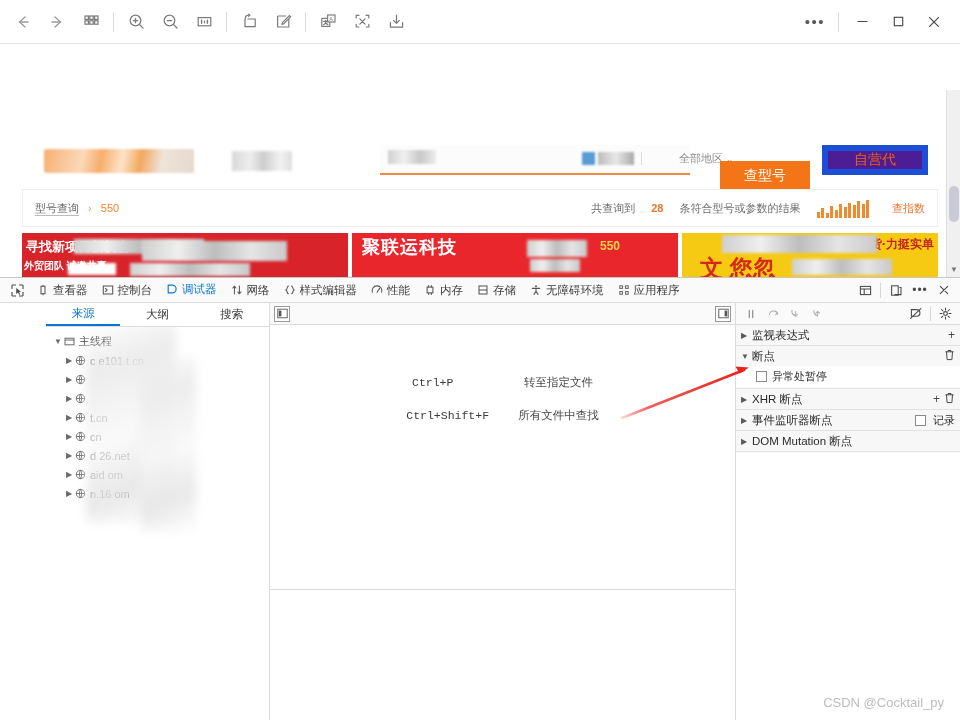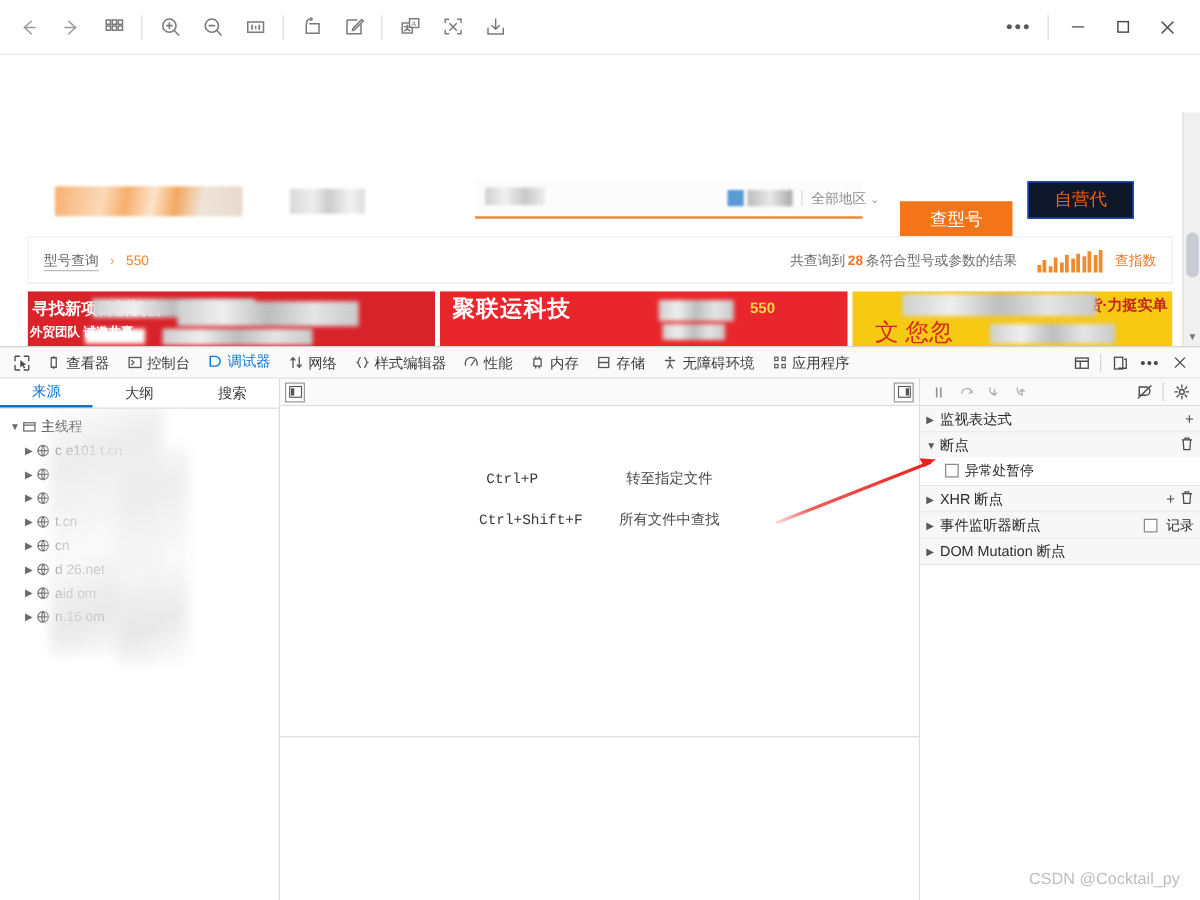--- a/index.html
+++ b/index.html
@@ -78,58 +78,58 @@
     background: linear-gradient(90deg,#d0d0d0,#f0f0f0,#c8c8c8,#ededed);
     filter: blur(1.2px);
   }
   .hdr-chip {
     position: absolute; left: 560px; top: 14px;
     display: flex; align-items: center; font-size: 11px; color: #8a8a8a;
   }
   .chip-sq { width: 13px; height: 13px; background: #5b9bd5; filter: blur(.8px); margin-right: 3px; }
   .chip-blur { width: 36px; height: 13px; background: linear-gradient(90deg,#bbb,#e8e8e8,#aaa); filter: blur(1.1px); }
   .chip-div { width: 1px; height: 13px; background: #dcdcdc; margin: 0 7px; }
-  .chip-region { font-size: 11px; color: #8d8d8d; }
+  .chip-region { font-size: 11px; color: #8d8d8d; margin-left: 30px; }
   .btn-solid {
     position: absolute; left: 698px; top: 24px;
     width: 90px; height: 30px;
     background: #f47518;
     color: #ffffff; font-size: 14px;
     display: flex; align-items: center; justify-content: center;
     filter: blur(.55px);
   }
   .btn-outline {
     position: absolute; left: 800px; top: 8px;
-    width: 85px; height: 30px;
-    background: #0f172a;
-    border: 1px solid #1d4ed8;
+    width: 106px; height: 30px;
+    background: #4c1d95;
+    border: 6px solid #1d4ed8;
     color: #f4600d; font-size: 14px;
     display: flex; align-items: center; justify-content: center;
     filter: blur(.55px);
   }
 
   .result-bar {
     position: relative;
     margin: 4px 22px 0 22px;
     height: 38px;
     border: 1px solid #eeeeee;
     border-top: 1px solid #efefef;
     background: #ffffff;
     display: flex; align-items: center;
   }
   .crumb { margin-left: 12px; font-size: 11px; color: #666; }
   .crumb .c1 { border-bottom: 1px solid #bbb; padding-bottom: 1px; }
   .crumb .sep { color: #c8a; margin: 0 6px; color: #d7a06a; }
   .crumb .c2 { color: #f0862e; }
   .result-right { margin-left: auto; margin-right: 12px; display: flex; align-items: center; }
   .result-txt { font-size: 11px; color: #6b6b6b; }
-  .result-txt b { color: #f0772a; font-weight: bold; padding: 0 2px; }
+  .result-txt b { color: #f0772a; font-weight: bold; padding: 0 16px; }
   .idx-chart { display: flex; align-items: flex-end; gap: 1.5px; margin-left: 16px; height: 20px; }
   .idx-chart i { width: 3px; background: #f08a2e; display: block; }
-  .idx-label { font-size: 11px; color: #f0772a; margin-left: 10px; }
+  .idx-label { font-size: 11px; color: #f0772a; margin-left: 23px; }
 
   .ad-row { display: flex; margin: 6px 22px 0 22px; height: 44px; gap: 4px; overflow: hidden; }
   .ad { position: relative; overflow: hidden; }
   .ad1 { flex: 0 0 326px; background: #d9232a; }
   .ad2 { flex: 0 0 326px; background: #e8262c; }
   .ad3 { flex: 1; background: #f6c913; }
   .ad-txt {
     position: absolute; font-weight: bold; color: #ffffff;
     filter: blur(.6px); white-space: nowrap;
   }
@@ -190,21 +190,21 @@
   .dt-tab.active { color: #0b76d1; border-bottom: 2px solid #0b76d1; }
   .dt-tab.active .ti { color: #0b76d1; }
   .dt-tabright { margin-left: auto; display: flex; align-items: center; padding-right: 4px; }
   .dt-ibtn {
     width: 24px; height: 24px;
     display: flex; align-items: center; justify-content: center;
     color: #4a4a4a;
   }
   .dt-vsep { width: 1px; height: 15px; background: #d6d6d6; margin: 0 3px; }
 
-  .dt-body { display: flex; height: 418px; }
+  .dt-body { display: flex; height: 418px; margin-left: 46px; }
 
   
   .dt-left { width: 224px; border-right: 1px solid #dcdcdc; display: flex; flex-direction: column; background: #fff; }
   .src-tabs { height: 24px; display: flex; border-bottom: 1px solid #dcdcdc; background: #fff; }
   .src-tab {
     flex: 1; display: flex; align-items: center; justify-content: center;
     font-size: 11.5px; color: #3c3c3c;
   }
   .src-tab.active { color: #0b76d1; border-bottom: 2px solid #0b76d1; }
   .tree { padding-top: 5px; position: relative; flex: 1; overflow: hidden; }
@@ -462,21 +462,21 @@
         <span class="blk" style="left:46px;top:30px;width:48px;height:12px;background:#fff"></span>
       </div>
       <div class="ad ad2">
         <span class="ad-txt" style="left:10px;top:2px;font-size:18px;letter-spacing:1px">聚联运科技</span>
         <span class="blk" style="left:175px;top:7px;width:60px;height:17px"></span>
         <span class="blk" style="left:178px;top:26px;width:50px;height:13px"></span>
         <span class="ad-txt" style="left:248px;top:6px;font-size:12px;color:#f8d24a">550</span>
       </div>
       <div class="ad ad3">
         <span class="ad-txt" style="right:4px;top:3px;font-size:12px;color:#c3231a">货·力挺实单</span>
-        <span class="ad-txt" style="left:18px;top:20px;font-size:19px;color:#d6271c;font-weight:normal">文 您忽</span>
+        <span class="ad-txt" style="left:18px;top:20px;font-size:23px;color:#d6271c;font-weight:bold">文 您忽</span>
         <span class="blk" style="left:40px;top:2px;width:155px;height:18px"></span>
         <span class="blk" style="left:110px;top:26px;width:100px;height:16px"></span>
       </div>
     </div>
   </div>
 
   <div class="page-leftbar"></div>
 
   <div class="page-scrollbar">
     <div class="thumb"></div>

